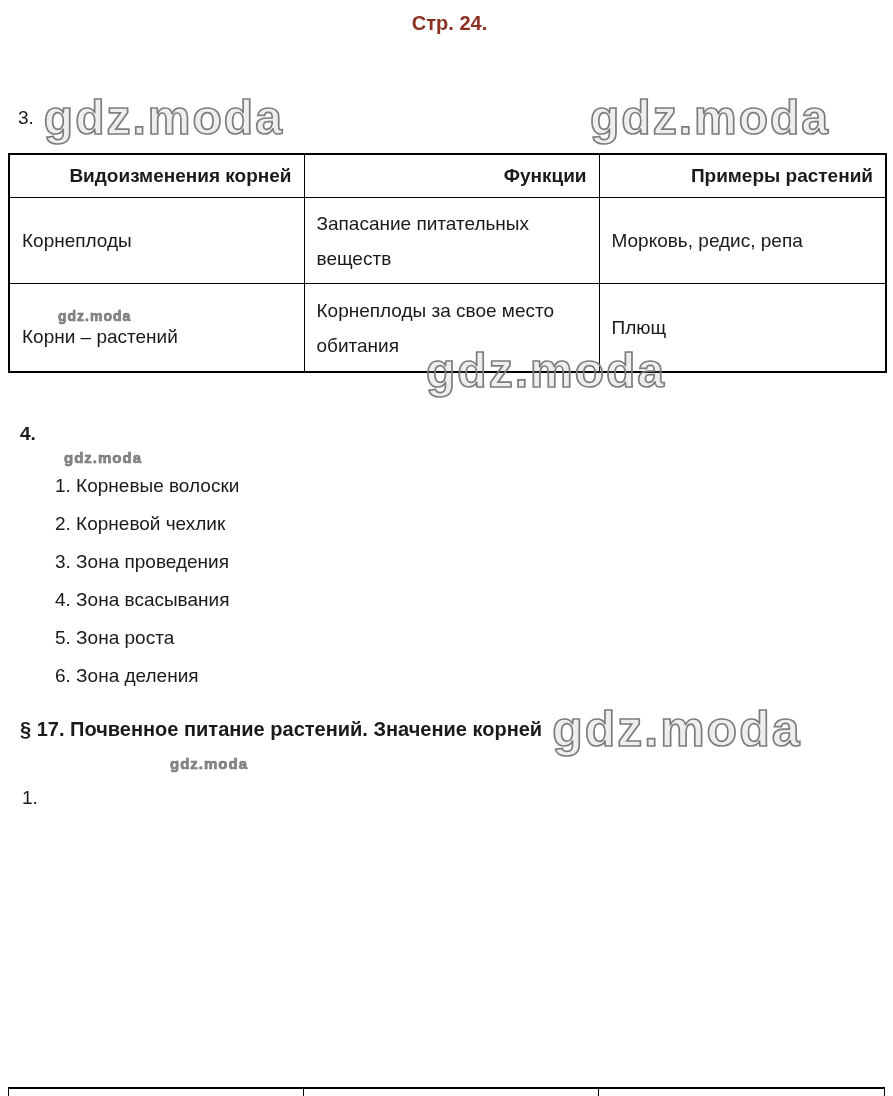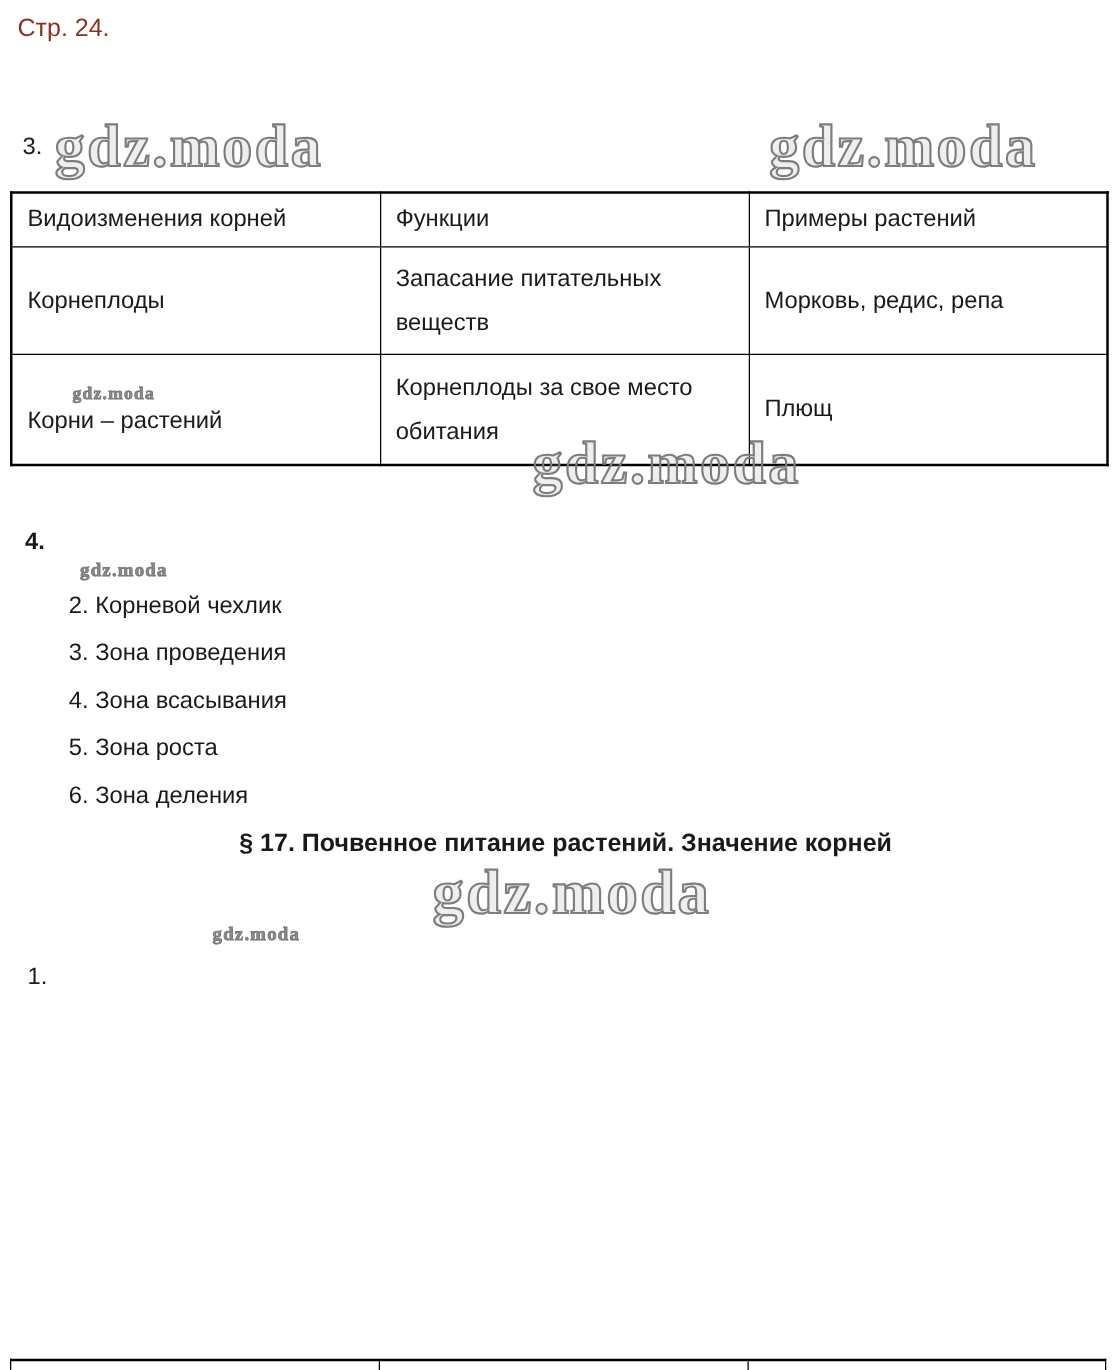--- a/index.html
+++ b/index.html
@@ -8,28 +8,29 @@
     background:#ffffff;
     font-family:"Liberation Sans","DejaVu Sans",sans-serif;
     color:#1a1a1a;
     position:relative;
     overflow:hidden;
   }
   .page{padding:8px 8px 0 8px;}
 
   .page-label{
     color:#8b3123;
-    font-weight:normal;
+    font-weight:bold;
     font-size:20px;
     margin:4px 0 0 6px;
+    text-align:center;
   }
 
   
   .wm{
-    font-family:Liberation Serif, serif;
+    font-family:Liberation Sans, sans-serif;
     font-weight:bold;
     letter-spacing:2px;
     color:rgba(160,160,160,0.18);
     -webkit-text-stroke:1.7px #7d7d7d;
     white-space:nowrap;
     user-select:none;
   }
   .wm-large{font-size:48px;line-height:1.05;}
   .wm-small{
     font-size:15px;
@@ -60,22 +61,22 @@
   table.roots col.c2{width:295px;}
   table.roots col.c3{width:287px;}
   table.roots th, table.roots td{
     border:1px solid #000;
     padding:4px 12px;
     font-size:19px;
     vertical-align:middle;
     overflow:hidden;
   }
   table.roots th{
-    font-weight:normal;
-    text-align:left;
+    font-weight:bold;
+    text-align:right;
     height:34px;
   }
   tr.h77 td{height:77px;}
   tr.h115 td{height:115px;}
   tr.h79 td{height:79px;}
   td.cell-fn{line-height:1.85;}
   td .cell-wm{
     display:block;
     margin:0 0 2px 36px;
     font-size:14px;
@@ -95,21 +96,20 @@
   .q4-list .list-item{
     font-size:19px;
     line-height:22px;
     margin-bottom:16px;
   }
 
   .heading-row{
     display:flex;
     align-items:center;
     margin:6px 0 0 12px;
-    flex-direction:column;
   }
   .section-heading{
     font-size:20px;
     font-weight:bold;
     white-space:nowrap;
   }
   .heading-row .wm-large{margin-left:10px;font-size:50px;}
 
   .heading-wm-small{margin:-6px 0 0 162px;display:inline-block;}
 
@@ -174,20 +174,21 @@
   </table>
 
   <span class="wm wm-large wm-below">gdz.moda</span>
 
   <div class="q4-block">
     <div class="q-label bold">4.</div>
     <span class="wm wm-small q4-wm">gdz.moda</span>
   </div>
 
   <div class="q4-list">
+    <div class="list-item">1. Корневые волоски</div>
     <div class="list-item">2. Корневой чехлик</div>
     <div class="list-item">3. Зона проведения</div>
     <div class="list-item">4. Зона всасывания</div>
     <div class="list-item">5. Зона роста</div>
     <div class="list-item">6. Зона деления</div>
   </div>
 
   <div class="heading-row">
     <span class="section-heading">§ 17. Почвенное питание растений. Значение корней</span>
     <span class="wm wm-large">gdz.moda</span>

